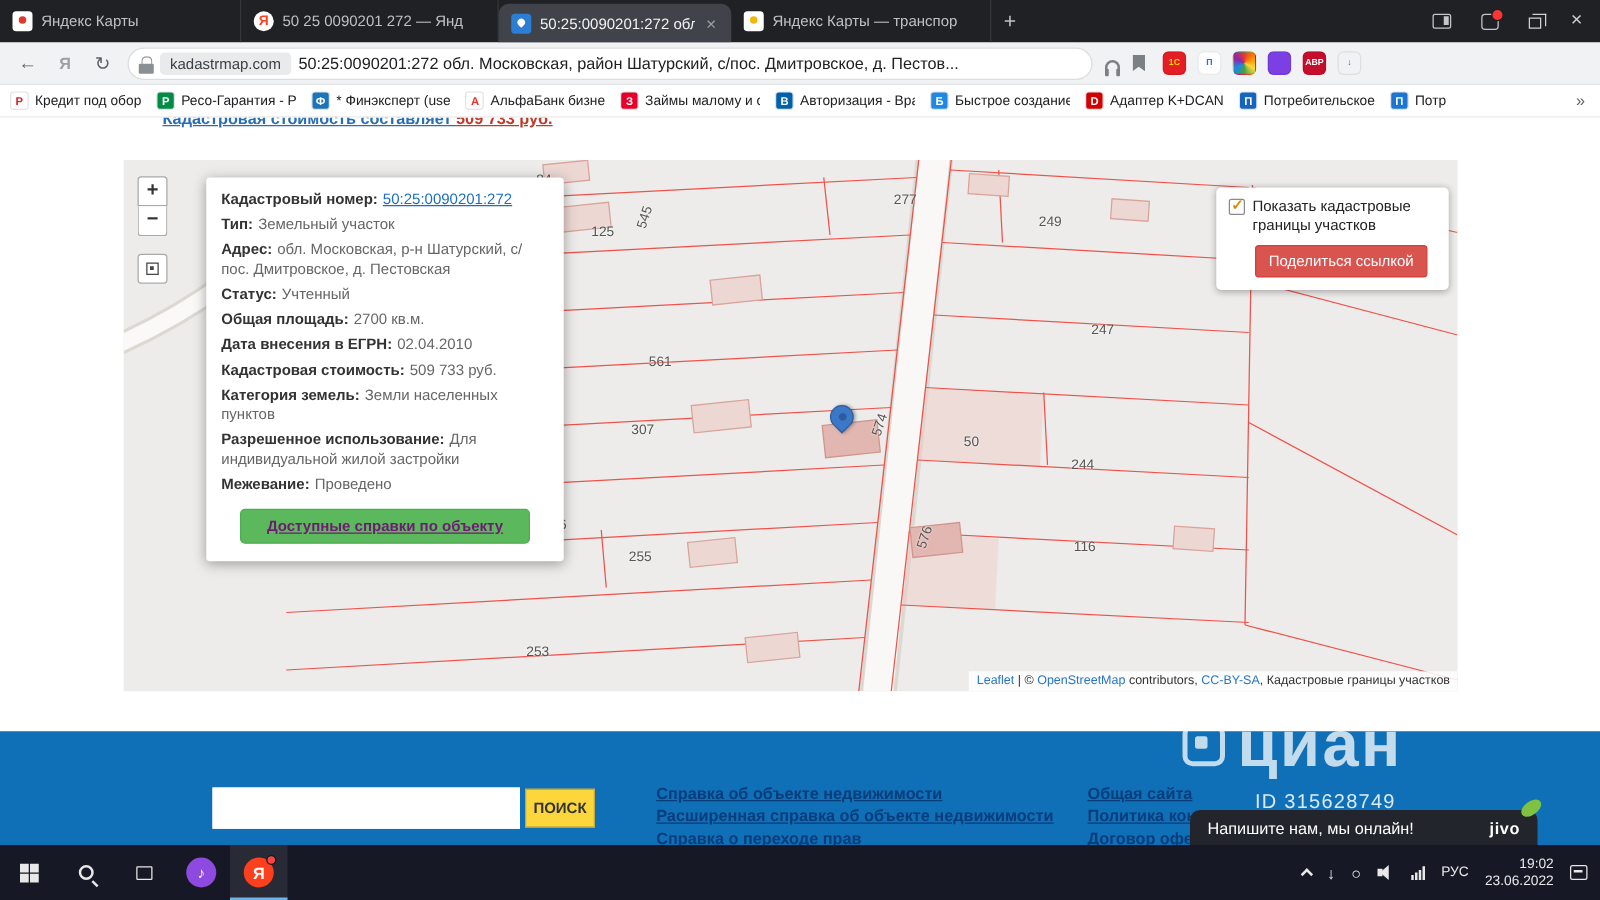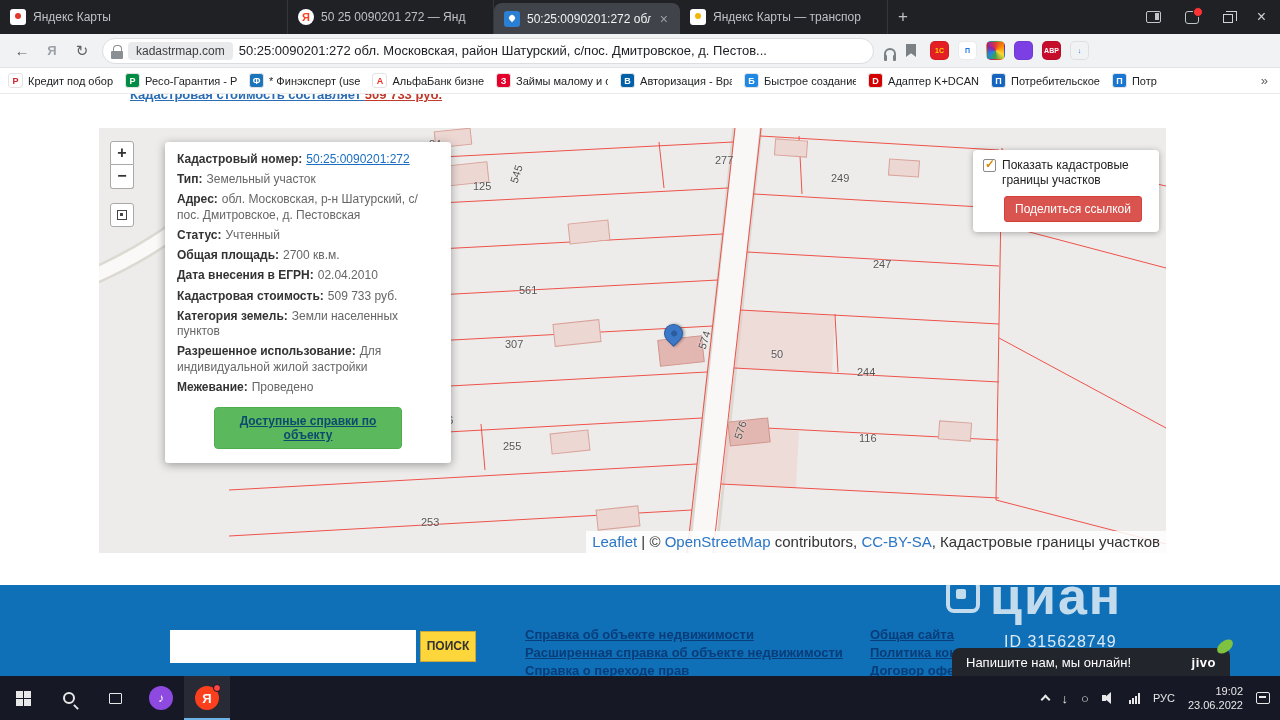--- a/index.html
+++ b/index.html
@@ -66,32 +66,32 @@
   .zbtn.zin{border-radius:3px 3px 0 0;}
   .zbtn.zout{border-radius:0 0 3px 3px;border-top:none;}
   .fsbtn{margin-top:14px;width:24px;height:24px;background:#fff;border:1px solid #a9a9a9;border-radius:3px;display:flex;align-items:center;justify-content:center;}
   .fs-glyph{width:10px;height:10px;border:1.5px solid #444;position:relative;}
   .fs-glyph::after{content:"";position:absolute;left:2px;top:2px;width:3px;height:3px;background:#444;}
 
   .popup{position:absolute;left:49px;top:14px;width:286px;background:#fff;z-index:5;border-radius:3px;box-shadow:0 2px 10px rgba(0,0,0,.35);padding:10px 12px 12px;margin-left:17px;}
   .prow{font-size:12px;line-height:1.27;margin-bottom:5px;color:#666;}
   .prow b{color:#333;margin-right:4px;}
   .cad-link{color:#1b6ec2;text-decoration:underline;}
-  .popup-btn{display:block;margin:12px auto 2px;width:188px;padding:6px 0;text-align:center;background:#5cb85c;border:1px solid #4cae4c;border-radius:4px;color:#0c4a6e;font-size:12px;font-weight:bold;text-decoration:underline;}
+  .popup-btn{display:block;margin:12px auto 2px;width:232px;padding:6px 0;text-align:center;background:#5cb85c;border:1px solid #4cae4c;border-radius:4px;color:#701a75;font-size:12px;font-weight:bold;text-decoration:underline;}
 
   .pin{position:absolute;left:565px;top:196px;width:19px;height:19px;background:#3c78c8;border:1px solid #2d5c9e;border-radius:50% 50% 50% 0;transform:rotate(-45deg);z-index:3;box-shadow:1px 1px 3px rgba(0,0,0,.35);}
   .pin::after{content:"";position:absolute;left:5.5px;top:5.5px;width:6px;height:6px;border-radius:50%;background:#2d5c9e;}
 
   .layers{position:absolute;left:874px;top:22px;width:186px;background:#fff;z-index:5;border-radius:4px;box-shadow:0 1px 6px rgba(0,0,0,.3);padding:8px 10px 10px;}
   .layers-row{display:flex;gap:6px;font-size:12px;color:#222;line-height:1.25;}
   .cbx{width:13px;height:13px;flex:0 0 13px;background:#fff;border:1px solid #8a8a8a;border-radius:2px;position:relative;margin-top:1px;}
   .cbx::after{content:"✓";position:absolute;left:1px;top:-3px;color:#d88a00;font-size:12px;font-weight:bold;}
   .share-btn{margin:8px 0 0 21px;display:inline-block;background:#d9534f;border:1px solid #d43f3a;color:#fff;font-size:12px;padding:5px 10px;border-radius:3px;}
 
-  .attribution{position:absolute;right:0;bottom:0;background:rgba(255,255,255,.85);font-size:15px;color:#333;padding:2px 6px 3px;z-index:4;white-space:nowrap;}
+  .attribution{position:absolute;right:0;bottom:0;background:rgba(255,255,255,.85);font-size:10px;color:#333;padding:2px 6px 3px;z-index:4;white-space:nowrap;}
   .attribution .alink{color:#2a76c6;}
 
   
   .footer{position:absolute;left:0;top:585px;width:1280px;height:91px;background:#0f6fb7;z-index:2;}
   .search-input{position:absolute;left:170px;top:45px;width:246px;height:33px;background:#fff;border:1px solid #fff;font-size:13px;padding:0 8px;}
   .search-btn{position:absolute;left:420px;top:46px;width:56px;height:31px;background:#fcd63a;border:1px solid #caa93c;color:#333;font-weight:bold;font-size:12px;text-align:center;line-height:29px;}
   .flinks{position:absolute;left:525px;top:42px;display:flex;flex-direction:column;gap:3px;}
   .flinks-r{position:absolute;left:870px;top:42px;display:flex;flex-direction:column;gap:3px;}
   .flink{color:#083d7a;font-size:13px;font-weight:bold;text-decoration:underline;white-space:nowrap;}
 
@@ -135,21 +135,21 @@
 </head>
 <body>
 
 <div id="stage">
 
   <div class="clipped-heading">
     <span class="h-pre">Кадастровая стоимость составляет </span><span class="h-val">509 733 руб.</span>
   </div>
 
   <div class="tabbar">
-    <div class="tab" style="width:288px">
+    <div class="tab" style="width:193px">
       <span class="fav fav1"></span>
       <span class="t-title">Яндекс Карты</span>
     </div>
     <div class="tab" style="width:206px">
       <span class="fav fav2">Я</span>
       <span class="t-title">50 25 0090201 272 — Янд</span>
     </div>
     <div class="tab active" style="width:186px">
       <span class="fav fav3"></span>
       <span class="t-title">50:25:0090201:272 обл</span>

